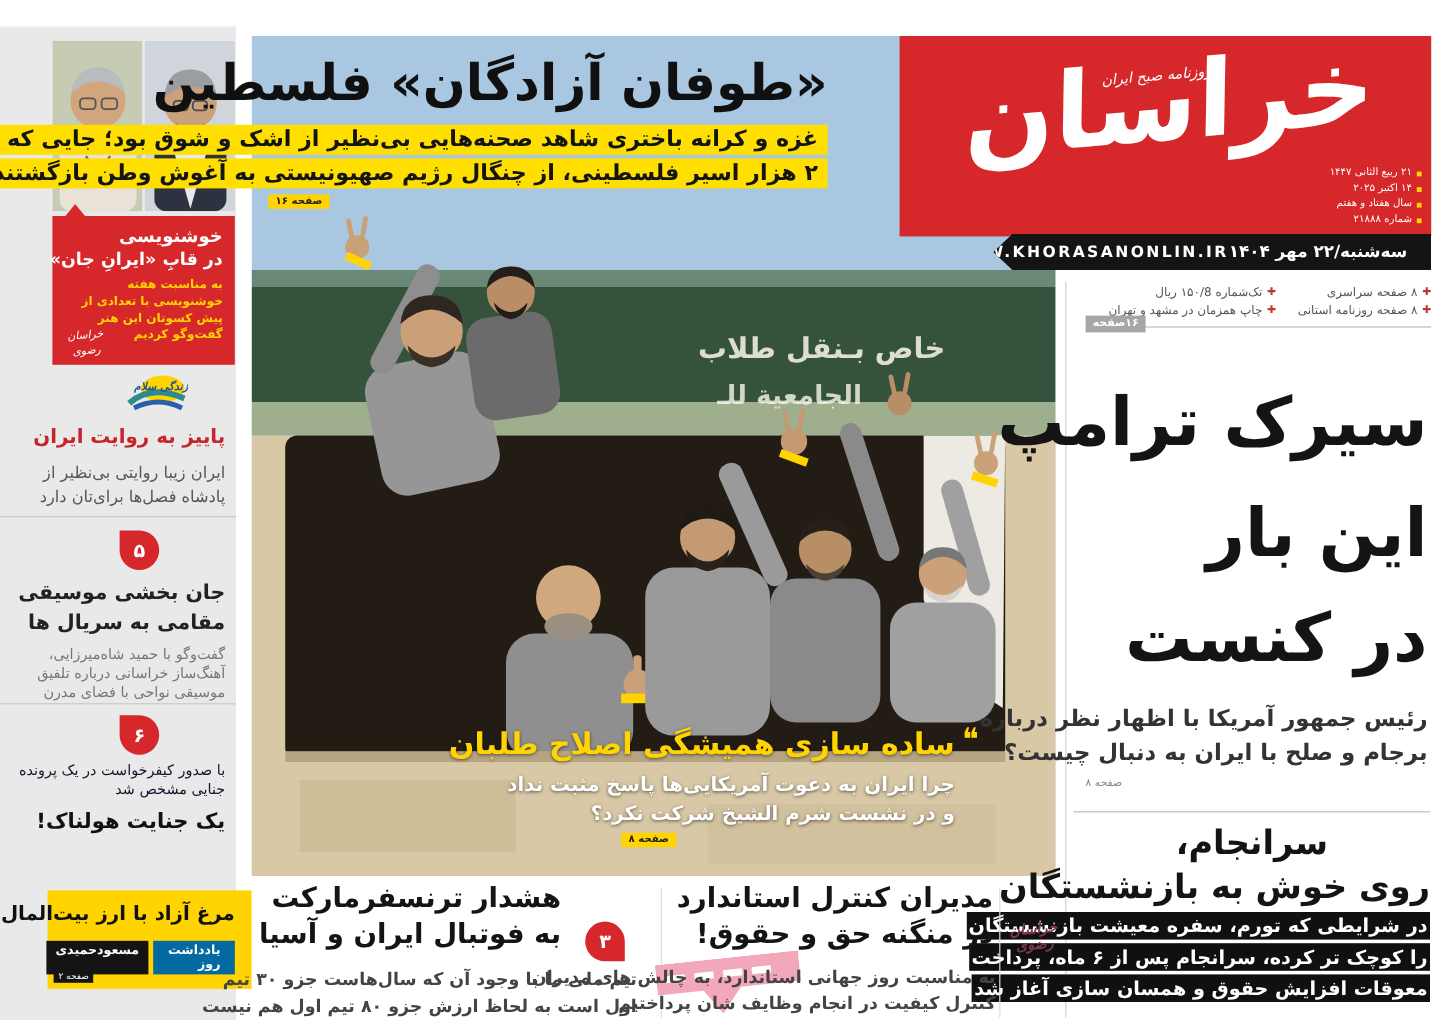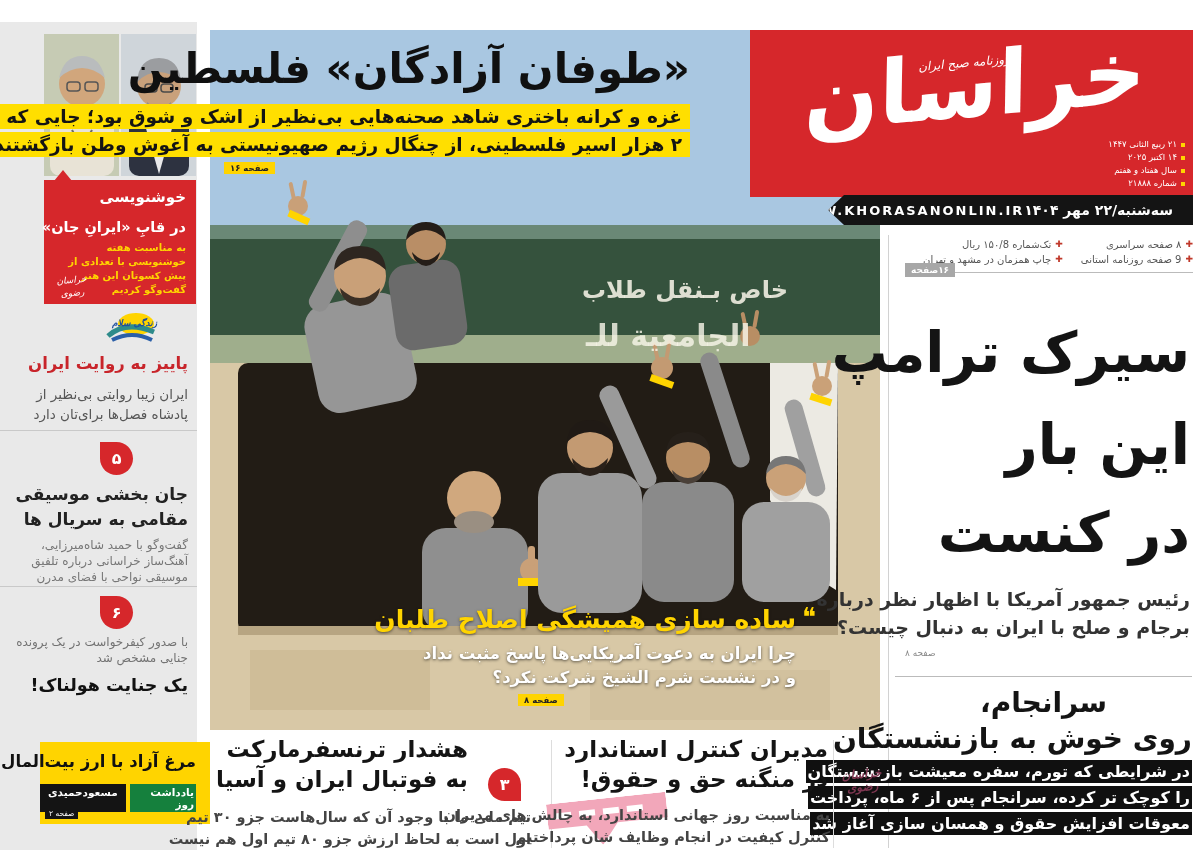--- a/index.html
+++ b/index.html
@@ -52,21 +52,21 @@
       <path d="M15 44 Q20 22 38 22 Q56 22 61 44 Q50 34 38 34 Q26 34 15 44Z" fill="#b9bcbd"></path>
       <path d="M28 96 Q38 116 48 96" fill="none" stroke="#6b6b6b" stroke-width="2"></path>
       <rect x="23" y="48" width="13" height="9" rx="3" fill="none" stroke="#555" stroke-width="1.5"></rect>
       <rect x="41" y="48" width="13" height="9" rx="3" fill="none" stroke="#555" stroke-width="1.5"></rect>
     </svg>
   </div>
 
   <div class="abs notch" style="left:54px;top:170px"></div>
   <div class="abs red-box" style="left:44px;top:180px;width:152px;height:124px;padding:8px 10px;box-sizing:border-box">
     <div class="tr b nw" style="font-size:15px">خوشنویسی</div>
-    <div class="tr b nw" style="font-size:14.5px;margin-top:13px">در قابِ «ایرانِ جان»</div>
+    <div class="tr b nw" style="font-size:14.5px;margin-top:3px">در قابِ «ایرانِ جان»</div>
     <div class="tr" style="font-size:10px;color:#ffd400;line-height:14px;margin-top:6px;font-weight:bold">به مناسبت هفته خوشنویسی با تعدادی از پیش کسوتان این هنر گفت‌وگو کردیم</div>
     <div class="abs stamp" style="left:6px;bottom:4px;width:44px;font-size:9px;color:#fff">خراسان رضوی</div>
   </div>
 
   <div class="abs" style="left:102px;top:310px;width:58px;height:38px">
     <svg width="58" height="38">
       <ellipse cx="34" cy="14" rx="18" ry="11" fill="#ffd400"></ellipse>
       <path d="M6 26 Q24 10 52 22" stroke="#2e8b8b" stroke-width="5" fill="none"></path>
       <path d="M10 30 Q30 20 50 30" stroke="#2b5fa8" stroke-width="4" fill="none"></path>
     </svg>
@@ -89,32 +89,32 @@
   <div class="abs tr" style="left:10px;top:537px;width:178px;font-size:12px;color:#777;line-height:16px">
     <div class="nw">گفت‌وگو با حمید شاه‌میرزایی،</div>
     <div class="nw">آهنگ‌ساز خراسانی درباره تلفیق</div>
     <div class="nw">موسیقی نواحی با فضای مدرن</div>
   </div>
   <div class="abs divider-h" style="left:0;top:586px;width:197px"></div>
 
   <div class="abs drop" style="left:100px;top:596px;width:33px;height:33px;font-size:16px">
     <span>۶</span>
   </div>
-  <div class="abs tr" style="left:10px;top:634px;width:178px;font-size:12px;color:#737373;line-height:16px">
+  <div class="abs tr" style="left:10px;top:634px;width:178px;font-size:12px;color:#0f172a;line-height:16px">
     <div class="nw">با صدور کیفرخواست در یک پرونده</div>
     <div class="nw">جنایی مشخص شد</div>
   </div>
   <div class="abs tr b" style="left:10px;top:672px;width:178px;font-size:17.5px;color:#111;line-height:26px">
     <div class="nw">یک جنایت هولناک!</div>
   </div>
 
   <div class="abs" style="left:40px;top:742px;width:170px;height:82px;background:#ffd400">
     <div class="abs tr b nw" style="right:14px;top:10px;font-size:16.5px;color:#111">مرغ آزاد با ارز بیت‌المال !</div>
     <div class="abs" style="right:14px;top:42px;display:flex;gap:4px">
-      <span style="background:#15803d;color:#fff;font-size:10.5px;font-weight:bold;padding:2px 2px">یادداشت روز</span>
+      <span style="background:#0369a1;color:#fff;font-size:10.5px;font-weight:bold;padding:2px 12px">یادداشت روز</span>
       <span style="background:#141414;color:#fff;font-size:10.5px;font-weight:bold;padding:2px 8px">مسعودحمیدی</span>
     </div>
     <span class="abs" style="left:5px;bottom:5px;background:#141414;color:#fff;font-size:7.5px;padding:1px 4px">صفحه ۲</span>
   </div>
 
   <div class="abs" style="left:210px;top:30px;width:670px;height:700px">
     <svg width="670" height="700" viewBox="0 0 670 700">
       <rect width="670" height="700" fill="#a9c7e1"></rect>
       <rect y="195" width="670" height="14" fill="#6a8876"></rect>
       <rect y="209" width="670" height="96" fill="#35523d"></rect>
@@ -185,21 +185,21 @@
         <rect x="600" y="366" width="22" height="7" fill="#ffd400" transform="rotate(18 611 369)"></rect>
         <circle cx="576" cy="448" r="20" fill="#caa178"></circle>
         <path d="M556 444 Q558 426 576 426 Q594 426 596 444 Q586 434 576 434 Q566 434 556 444Z" fill="#777"></path>
         <path d="M560 458 Q576 474 592 458 Q590 470 576 472 Q562 470 560 458Z" fill="#d8d3cc"></path>
       </g>
       <rect x="28" y="596" width="600" height="9" fill="#b7a582"></rect>
     </svg>
 
     
     <div class="abs nw b" style="left:372px;top:246px;font-size:24px;color:rgba(250,247,235,.85)">خاص بـنقل طلاب</div>
-    <div class="abs nw b" style="left:376px;top:288px;font-size:30px;color:rgba(250,247,235,.8)">الجامعية للـ</div>
+    <div class="abs nw b" style="left:388px;top:288px;font-size:22px;color:rgba(250,247,235,.8)">الجامعية للـ</div>
 
     
     <div class="abs nw" style="left:592px;top:572px;font-size:26px;color:#ffd400">❝</div>
     <div class="abs tr nw b" style="left:150px;top:614px;width:436px;font-size:16.5px;color:#fff;text-shadow:0 1px 3px rgba(0,0,0,.6)">چرا ایران به دعوت آمریکایی‌ها پاسخ مثبت نداد</div>
     <div class="abs tr nw b" style="left:150px;top:575px;width:436px;font-size:25px;color:#ffd400;text-shadow:0 1px 3px rgba(0,0,0,.55)">ساده سازی همیشگی اصلاح طلبان</div>
     <div class="abs tr nw b" style="left:150px;top:638px;width:436px;font-size:16.5px;color:#fff;text-shadow:0 1px 3px rgba(0,0,0,.6)">و در نشست شرم الشیخ شرکت نکرد؟</div>
     <span class="abs yellow-tag" style="left:308px;top:664px">صفحه ۸</span>
   </div>
 
   <div class="abs tr nw" style="left:210px;top:44px;width:480px;font-size:42px;font-weight:800;color:#101010">«طوفان آزادگان» فلسطین</div>
@@ -236,21 +236,21 @@
     <div class="nw b" style="direction:ltr;margin:0 auto;font-size:13px;color:#fff;letter-spacing:2px">WWW.KHORASANONLIN.IR</div>
   </div>
   <div class="abs" style="left:905px;top:237px;width:288px;display:flex;justify-content:flex-start;gap:18px">
     <div>
       <div class="info-row">
           <span class="plus">✚</span>
           <span>۸ صفحه سراسری</span>
         </div>
       <div class="info-row">
           <span class="plus">✚</span>
-          <span>9 صفحه روزنامه استانی</span>
+          <span>۸ صفحه روزنامه استانی</span>
         </div>
     </div>
     <div>
       <div class="info-row">
           <span class="plus">✚</span>
           <span>تک‌شماره ۱۵۰/8 ریال</span>
         </div>
       <div class="info-row">
           <span class="plus">✚</span>
           <span>چاپ همزمان در مشهد و تهران</span>

